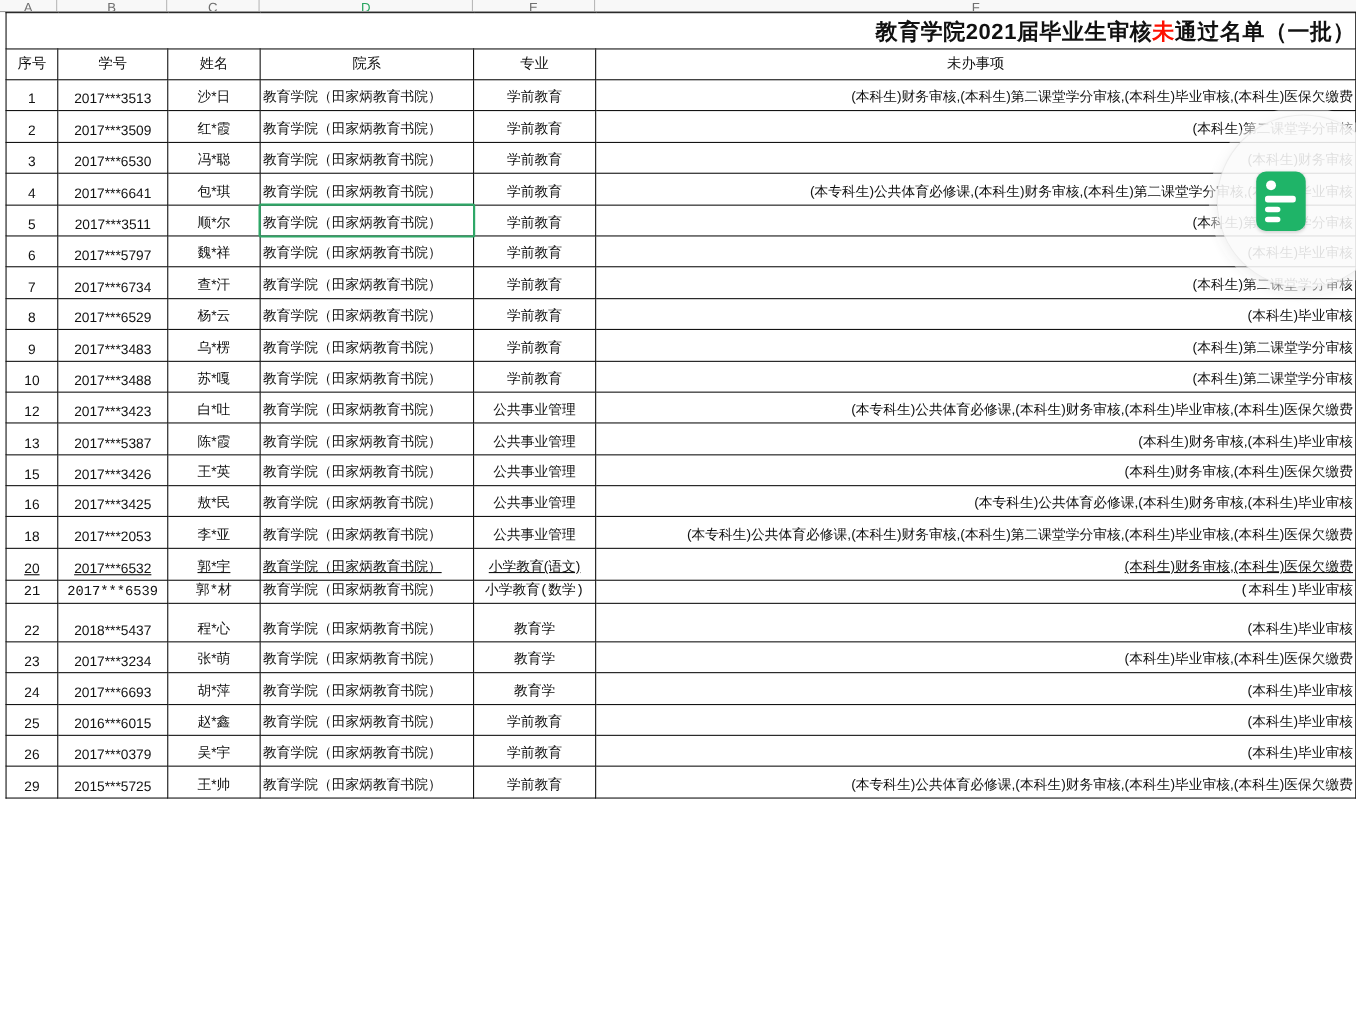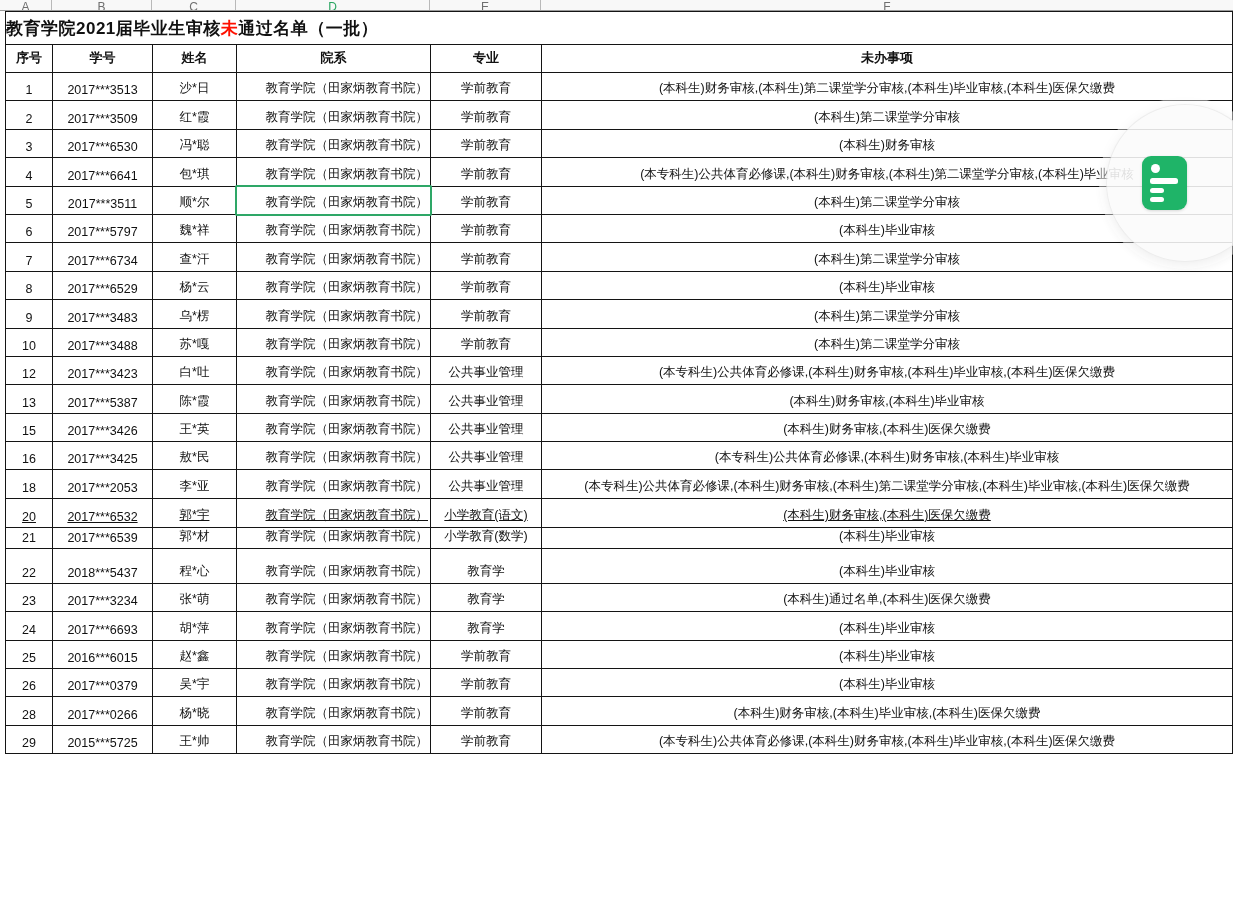--- a/index.html
+++ b/index.html
@@ -31,36 +31,36 @@
   }
   table.sheet td,table.sheet th{
     border:1px solid #141414;
     padding:0 2px 3px 2px;
     vertical-align:bottom;
     overflow:visible;white-space:nowrap;
     box-sizing:border-box;
   }
   tr.title-row{height:33px;}
   tr.title-row td{
-    text-align:left;vertical-align:middle;
-    font-weight:bold;font-size:17px;padding:0;
+    text-align:right;vertical-align:middle;
+    font-weight:bold;font-size:20px;padding:0;
     letter-spacing:.5px;
   }
   .title-red{color:#fe1000;}
   tr.header-row{height:28px;}
   tr.header-row th{
-    font-weight:bold;text-align:center;font-size:13px;padding-bottom:5px;
+    font-weight:normal;text-align:center;font-size:13px;padding-bottom:5px;
   }
   tr.data-row{height:28.4px;}
   tr.row-20{height:29px;text-decoration:underline;}
-  tr.row-21{height:20px;}
+  tr.row-21{height:20px;font-family:Liberation Mono, monospace;}
   tr.row-22{height:35px;}
   td.c0,td.c1,td.c2,td.c4{text-align:center;}
-  td.c3{text-align:right;vertical-align:middle;padding-bottom:0;}
-  td.c5{text-align:center;padding-left:3px;}
+  td.c3{text-align:left;vertical-align:middle;padding-bottom:0;}
+  td.c5{text-align:right;padding-left:3px;}
   td.selected{position:relative;}
   .sel-ring{
     position:absolute;inset:-2px;
     border:2.5px solid #2ea767;border-radius:2px;
     pointer-events:none;z-index:3;
   }
   
   .float-circle{
     position:absolute;left:1106px;top:104px;width:158px;height:158px;
     border-radius:50%;
@@ -260,21 +260,21 @@
         <td class="c3">教育学院（田家炳教育书院）</td>
         <td class="c4">教育学</td>
         <td class="c5">(本科生)毕业审核</td>
       </tr>
       <tr class="data-row row-23">
         <td class="c0">23</td>
         <td class="c1">2017***3234</td>
         <td class="c2">张*萌</td>
         <td class="c3">教育学院（田家炳教育书院）</td>
         <td class="c4">教育学</td>
-        <td class="c5">(本科生)通过名单,(本科生)医保欠缴费</td>
+        <td class="c5">(本科生)毕业审核,(本科生)医保欠缴费</td>
       </tr>
       <tr class="data-row row-24">
         <td class="c0">24</td>
         <td class="c1">2017***6693</td>
         <td class="c2">胡*萍</td>
         <td class="c3">教育学院（田家炳教育书院）</td>
         <td class="c4">教育学</td>
         <td class="c5">(本科生)毕业审核</td>
       </tr>
       <tr class="data-row row-25">
@@ -285,28 +285,20 @@
         <td class="c4">学前教育</td>
         <td class="c5">(本科生)毕业审核</td>
       </tr>
       <tr class="data-row row-26">
         <td class="c0">26</td>
         <td class="c1">2017***0379</td>
         <td class="c2">吴*宇</td>
         <td class="c3">教育学院（田家炳教育书院）</td>
         <td class="c4">学前教育</td>
         <td class="c5">(本科生)毕业审核</td>
-      </tr>
-      <tr class="data-row row-28">
-        <td class="c0">28</td>
-        <td class="c1">2017***0266</td>
-        <td class="c2">杨*晓</td>
-        <td class="c3">教育学院（田家炳教育书院）</td>
-        <td class="c4">学前教育</td>
-        <td class="c5">(本科生)财务审核,(本科生)毕业审核,(本科生)医保欠缴费</td>
       </tr>
       <tr class="data-row row-29">
         <td class="c0">29</td>
         <td class="c1">2015***5725</td>
         <td class="c2">王*帅</td>
         <td class="c3">教育学院（田家炳教育书院）</td>
         <td class="c4">学前教育</td>
         <td class="c5">(本专科生)公共体育必修课,(本科生)财务审核,(本科生)毕业审核,(本科生)医保欠缴费</td>
       </tr>
     </tbody>

